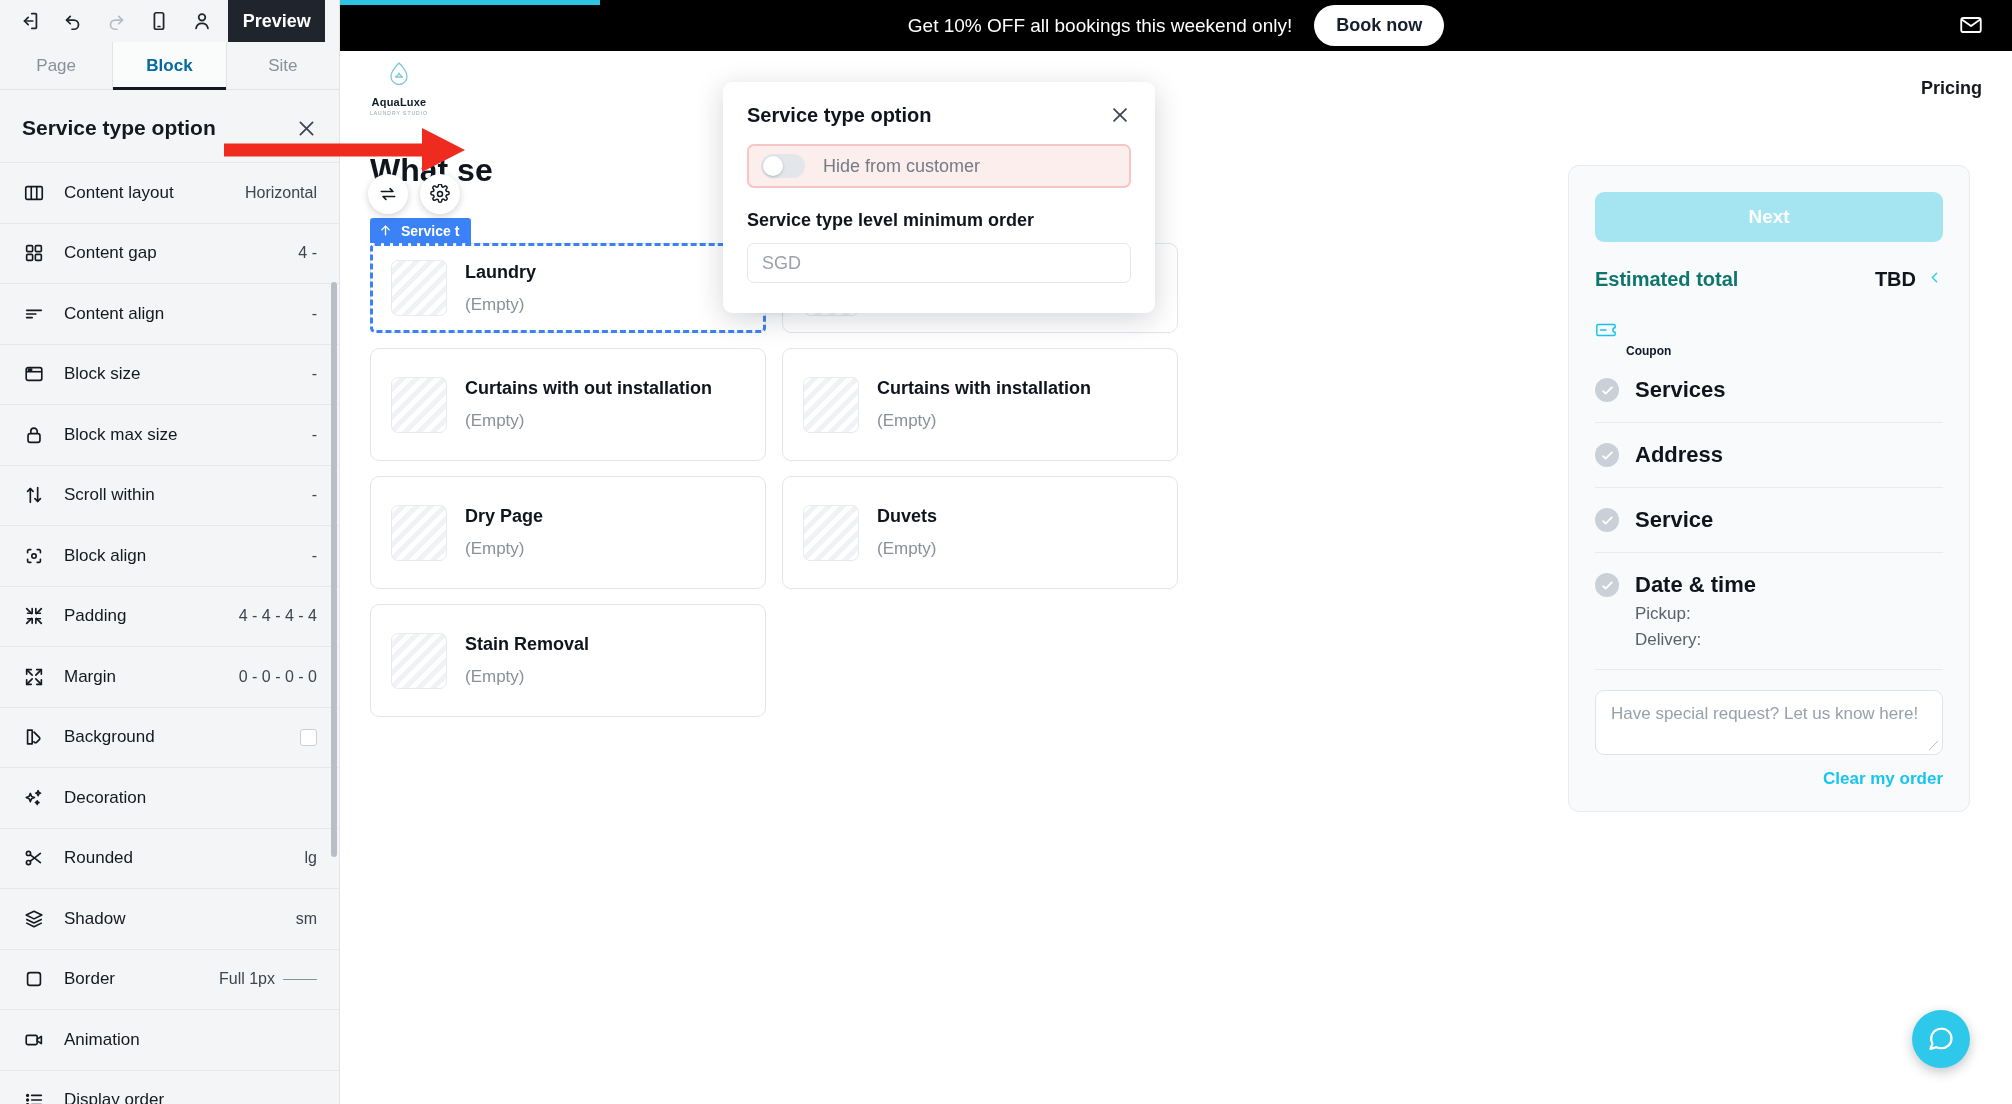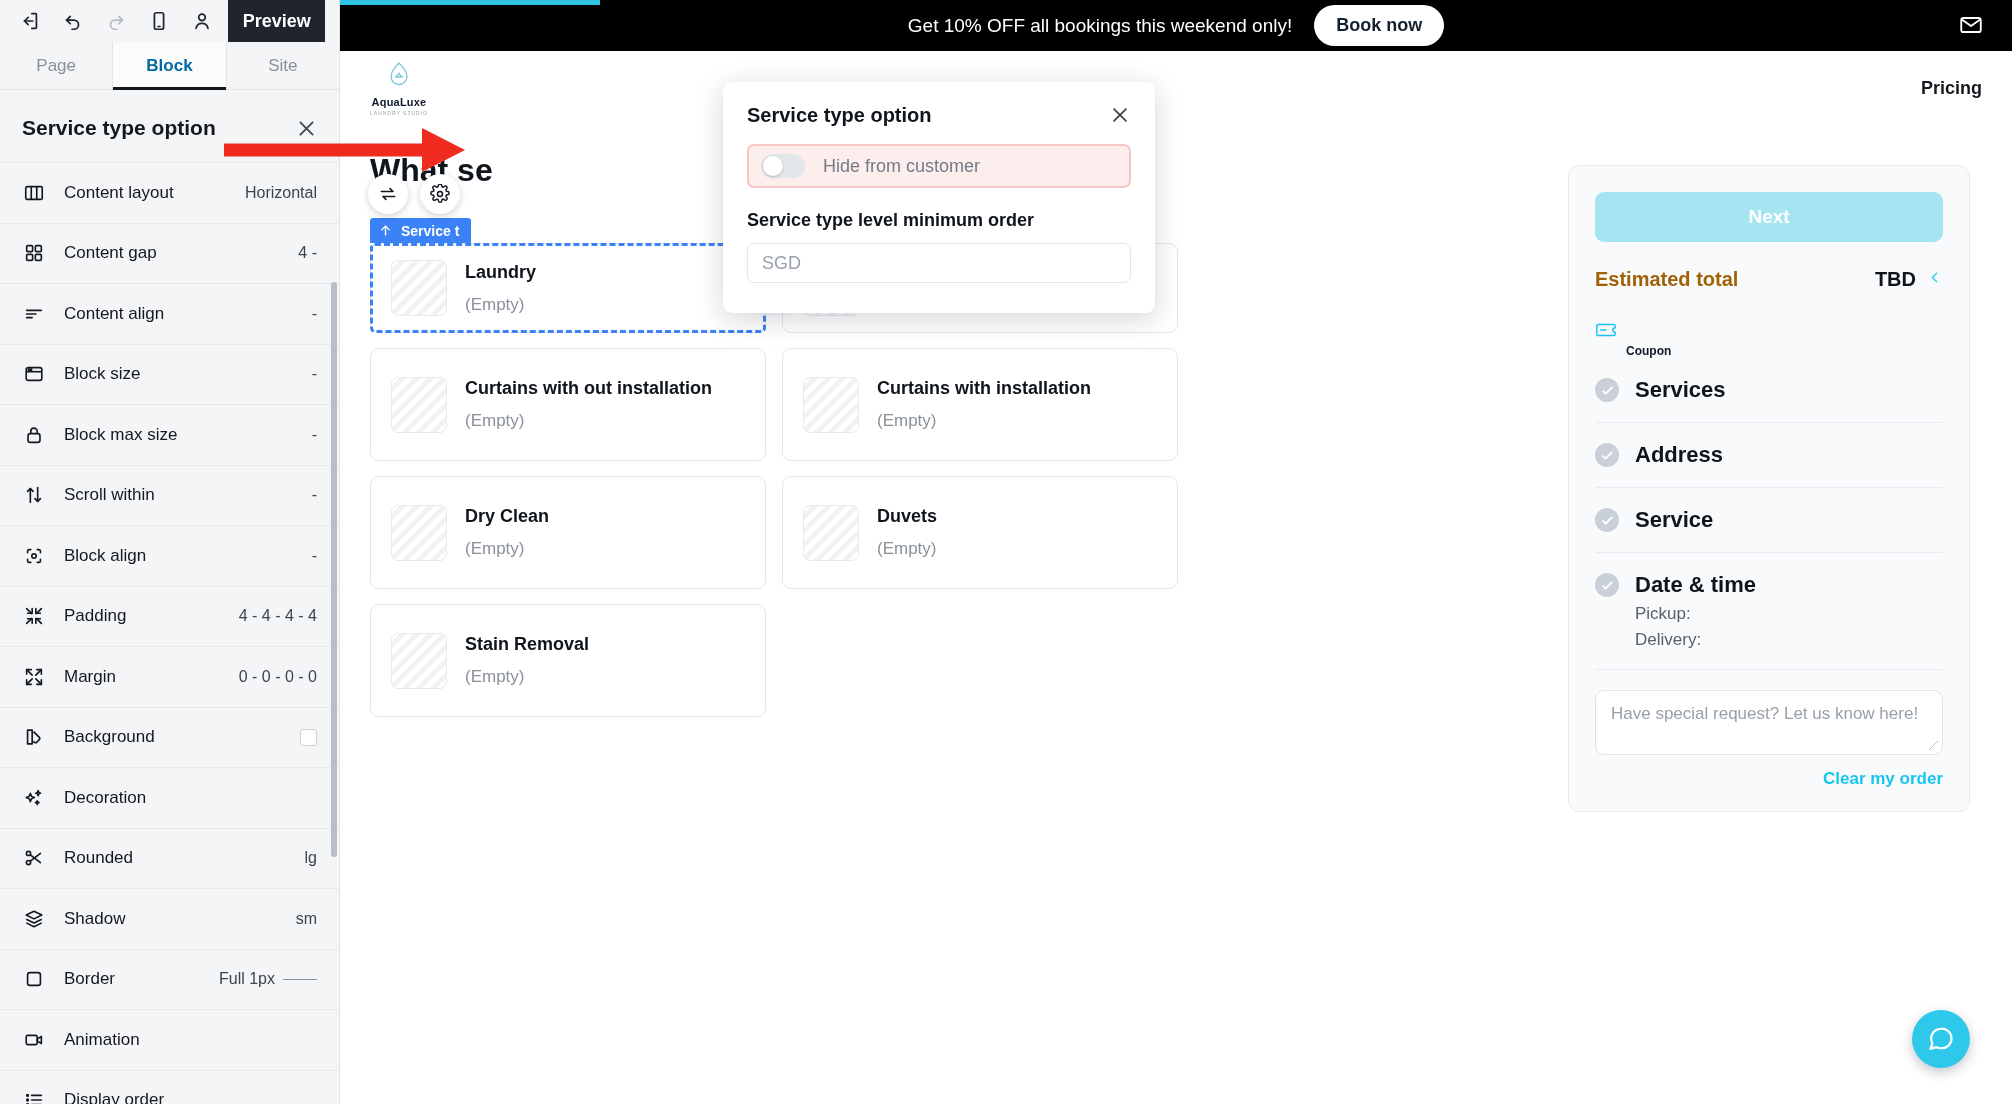--- a/index.html
+++ b/index.html
@@ -161,21 +161,21 @@
     padding: 26px 26px 22px 26px;
   }
   .next-btn {
     height: 50px; background: #a5e5f2; color: #ffffff; border-radius: 9px;
     display: flex; align-items: center; justify-content: center;
     font-size: 19px; font-weight: 700;
   }
   .est-row {
     display: flex; align-items: center; margin-top: 26px;
   }
-  .est-label { font-size: 20px; font-weight: 600; color: #a16207; }
+  .est-label { font-size: 20px; font-weight: 600; color: #0f766e; }
   .est-val { margin-left: auto; font-size: 20px; font-weight: 700; color: #10151d; }
   .est-chev { margin-left: 10px; color: #3bcdee; }
   .coupon-row { display: flex; align-items: center; gap: 9px; margin-top: 14px; }
   .coupon-text { font-size: 12px; font-weight: 700; color: #0f172a; margin-top: 39px; }
   .step {
     display: flex; align-items: flex-start; gap: 16px;
     padding: 19px 0; border-bottom: 1px solid #e7ebef;
   }
   .step-check {
     width: 24px; height: 24px; border-radius: 50%; background: #c9d0d8;
@@ -611,21 +611,21 @@
             <span class="svc-name">Curtains with installation</span>
             <span class="svc-empty">(Empty)</span>
           </div>
         </div>
       </div>
 
       <div class="card-row">
         <div class="svc-card tall">
           <div class="svc-thumb"></div>
           <div class="svc-text">
-            <span class="svc-name">Dry Clean</span>
+            <span class="svc-name">Dry Page</span>
             <span class="svc-empty">(Empty)</span>
           </div>
         </div>
         <div class="svc-card tall">
           <div class="svc-thumb"></div>
           <div class="svc-text">
             <span class="svc-name">Duvets</span>
             <span class="svc-empty">(Empty)</span>
           </div>
         </div>

